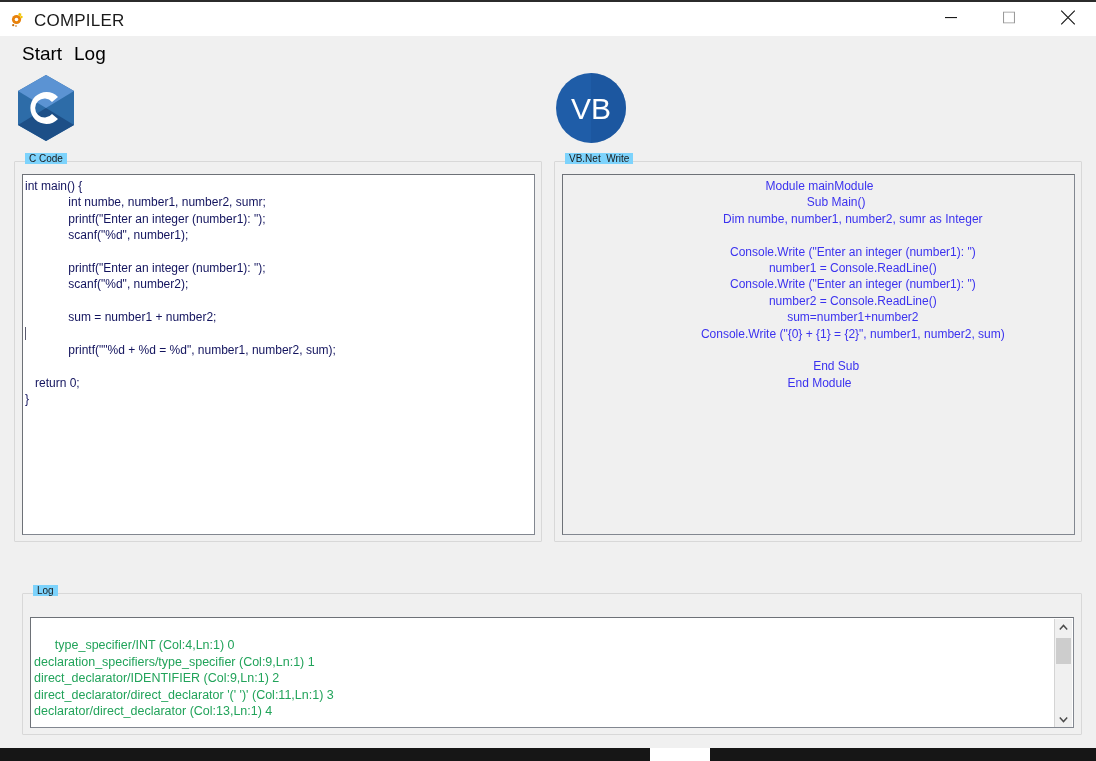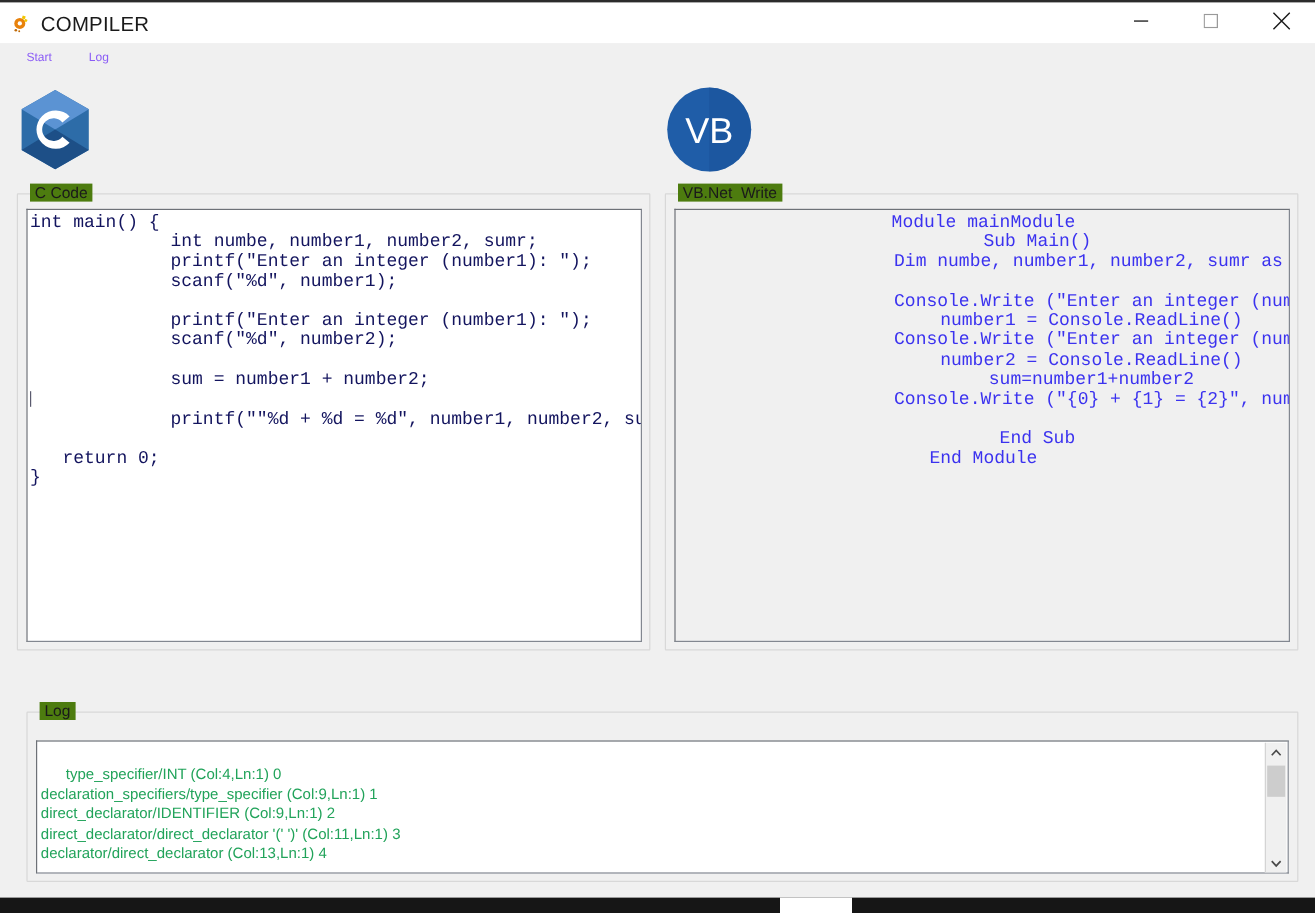--- a/index.html
+++ b/index.html
@@ -72,22 +72,22 @@
   #menu-bar {
     position: absolute;
     left: 0; top: 36px;
     width: 1096px;
     height: 30px;
     background: #f0f0f0;
   }
   .menu-item {
     position: absolute;
     top: 5px;
-    font-size: 10px;
-    color: #8b5cf6;
+    font-size: 19px;
+    color: #000000;
     padding: 2px 6px;
     cursor: default;
     white-space: nowrap;
   }
   #menu-start { left: 16px; }
   #menu-log   { left: 68px; }
 
   
   #c-logo {
     position: absolute;
@@ -105,40 +105,40 @@
     position: absolute;
     border: 1px solid #d8d8d8;
     border-radius: 1px;
     box-sizing: border-box;
     background: transparent;
   }
   .groupbox-label {
     position: absolute;
     top: -9px;
     left: 10px;
-    background: #4d7c0f;
+    background: #7dd3fc;
     padding: 0 4px;
-    font-size: 13px;
+    font-size: 10px;
     color: #1a1a1a;
     white-space: pre;
   }
   #group-c-code   { left: 14px;  top: 161px; width: 528px; height: 381px; }
   #group-vb-code  { left: 554px; top: 161px; width: 528px; height: 381px; }
   #group-log      { left: 22px;  top: 593px; width: 1060px; height: 142px; }
 
   
   .code-area {
     position: absolute;
     box-sizing: border-box;
     border: 1px solid #828790;
     border-top-color: #6d7177;
     border-left-color: #6d7177;
     overflow: hidden;
-    font-family: Liberation Mono, monospace;
-    font-size: 15px;
+    font-family: Liberation Sans, sans-serif;
+    font-size: 12px;
     line-height: 16.4px;
     white-space: pre;
     padding: 3px 0 12px 2px;
   }
   #c-code-input {
     left: 7px; top: 12px;
     width: 513px; height: 361px;
     background: #ffffff;
     color: #13145e;
   }

